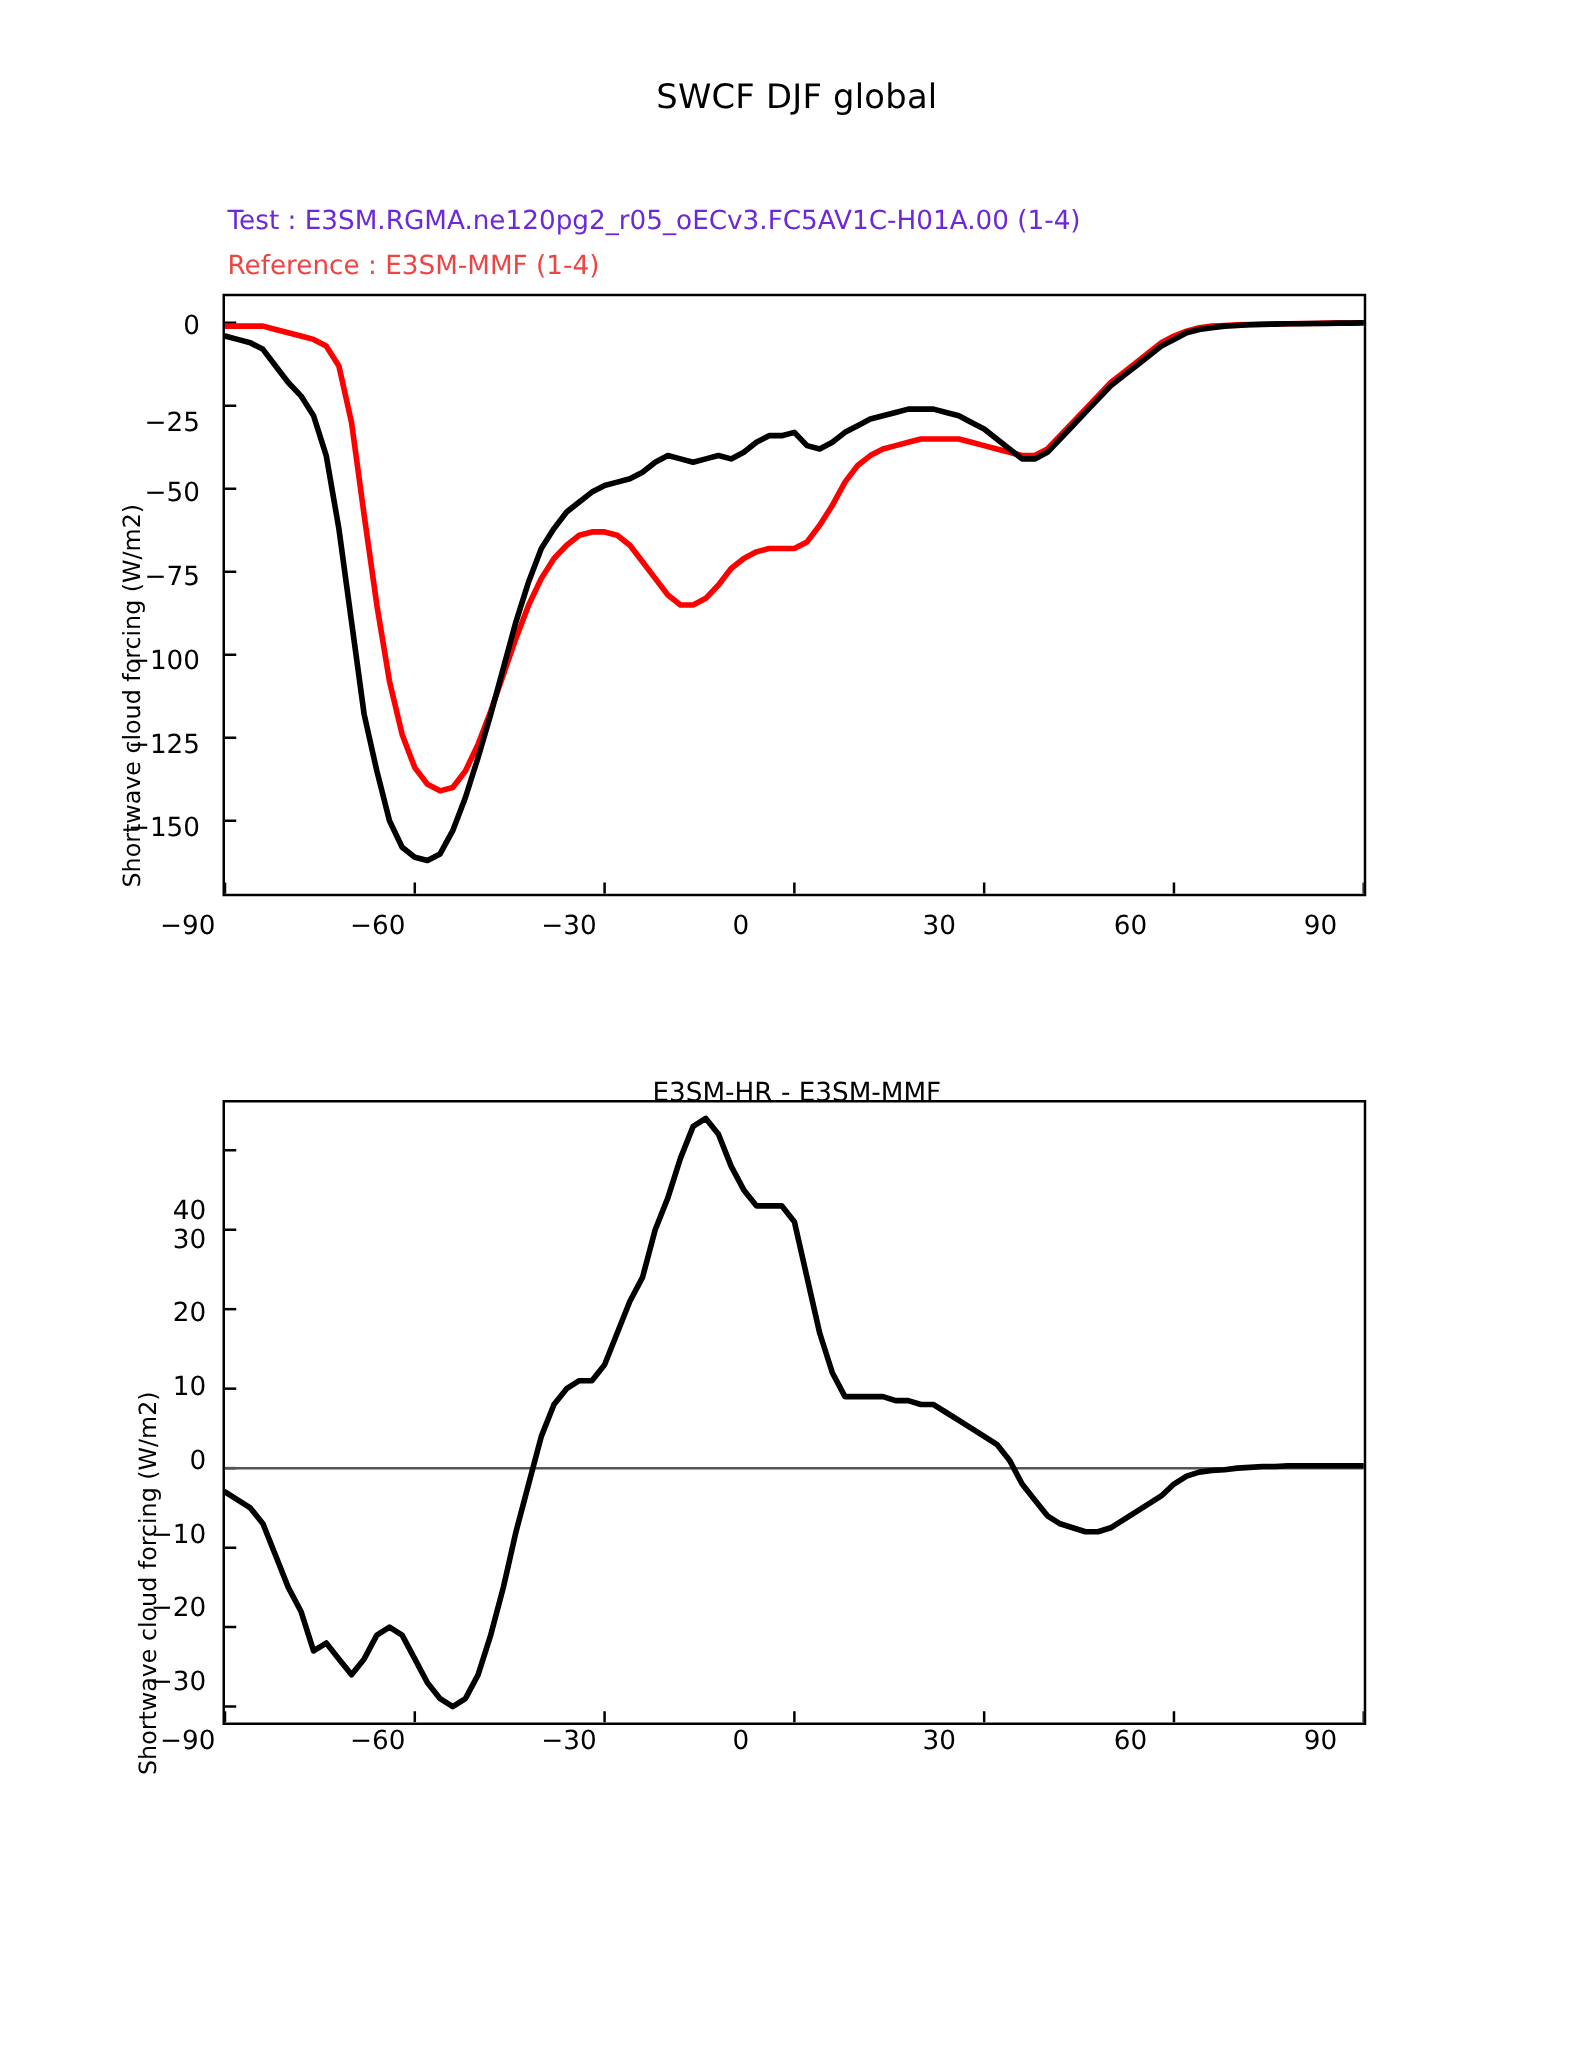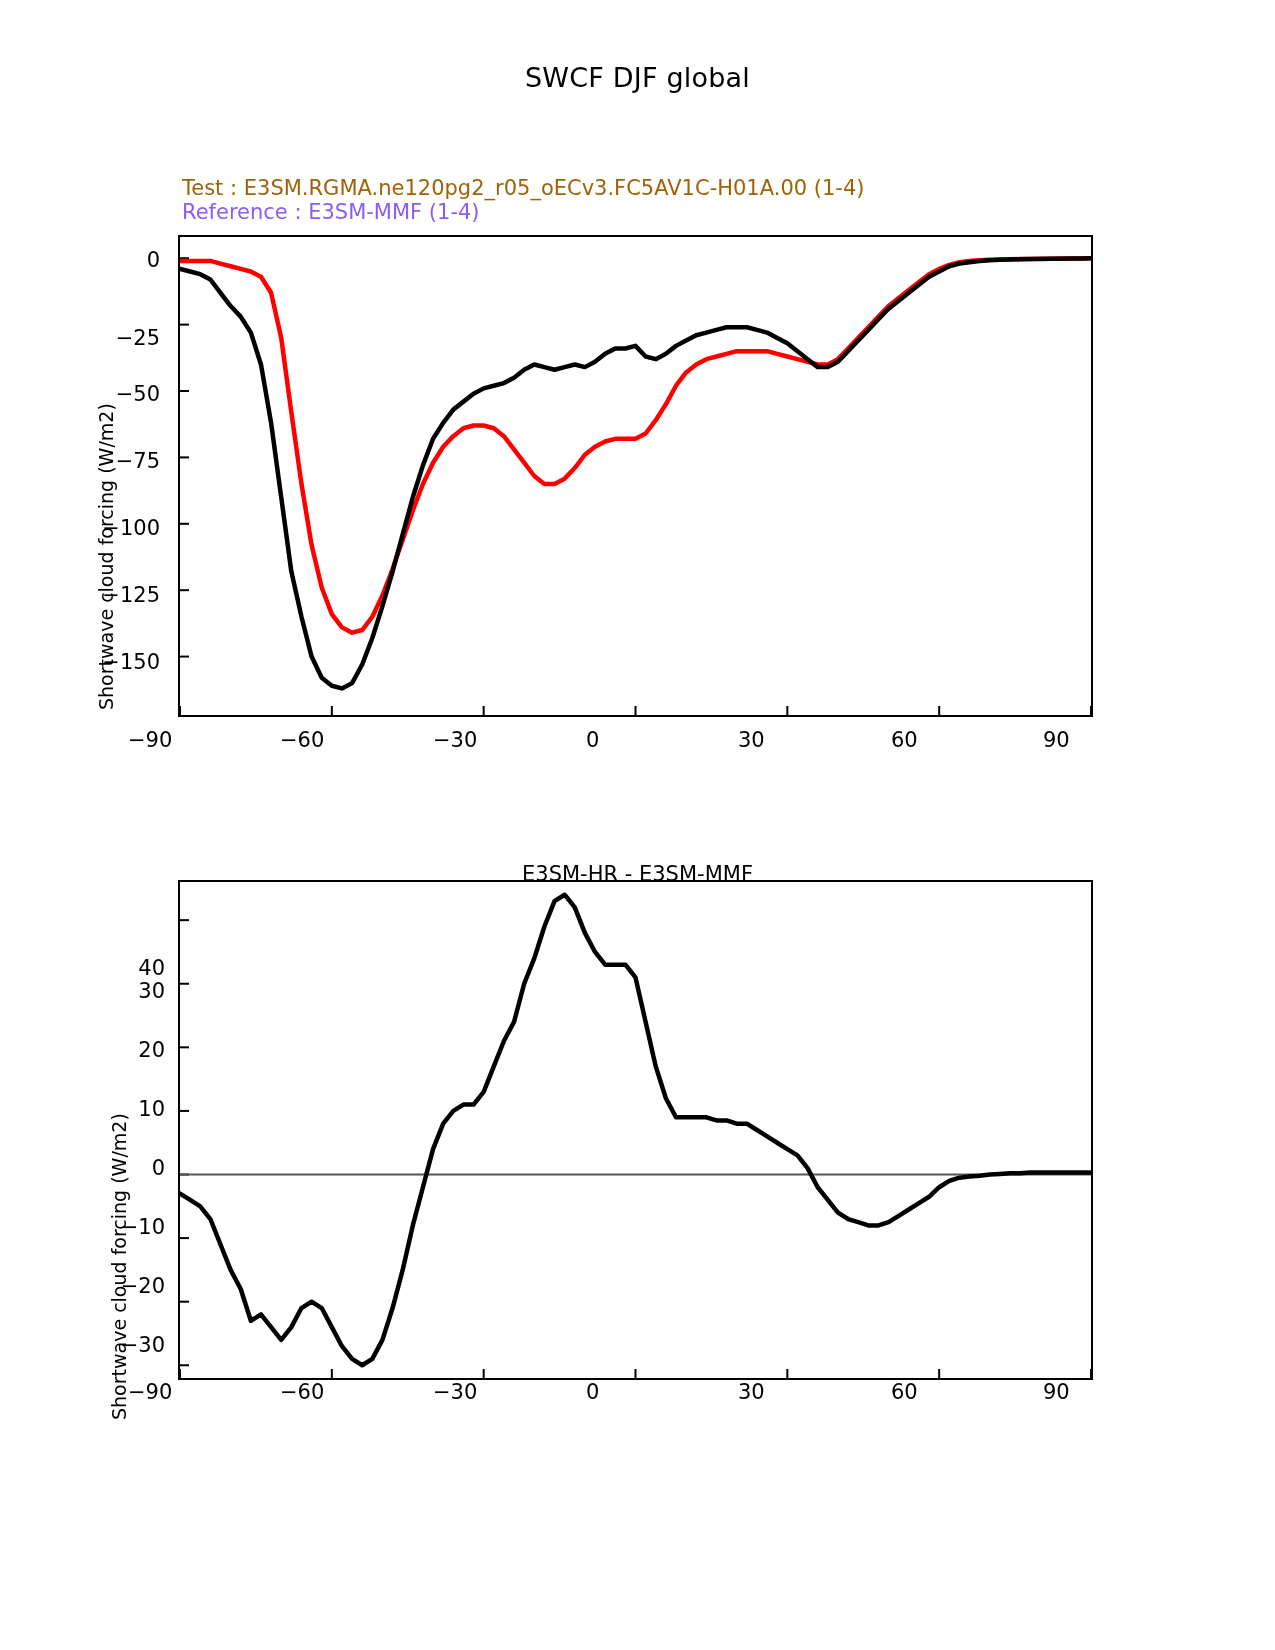--- a/index.html
+++ b/index.html
@@ -31,22 +31,22 @@
     left: 0;
     top: 150px;
     width: 1275px;
     height: 620px;
   }
   .legend-line {
     position: absolute;
     font-size: 21px;
     white-space: nowrap;
   }
-  #legend-test  { left: 182px; top: 26px; color: #a16207; }
-  #legend-ref   { left: 182px; top: 50px; color: #8b5cf6; }
+  #legend-test  { left: 182px; top: 14px; color: #6d28d9; }
+  #legend-ref   { left: 182px; top: 50px; color: #ef4444; }
 
   .plot-frame {
     position: absolute;
     border: 2px solid #000000;
     box-sizing: border-box;
     background: #ffffff;
   }
   #frame-top {
     left: 178px;
     top: 85px;

